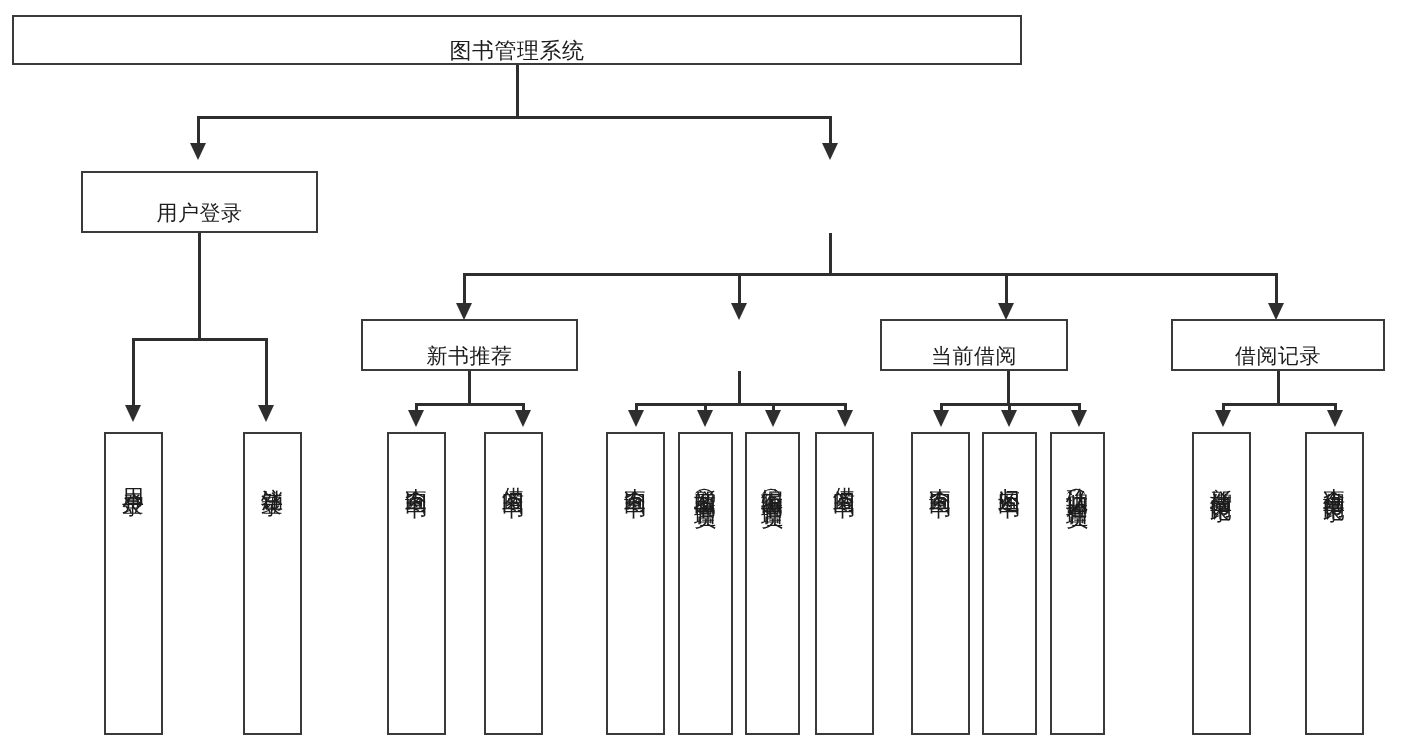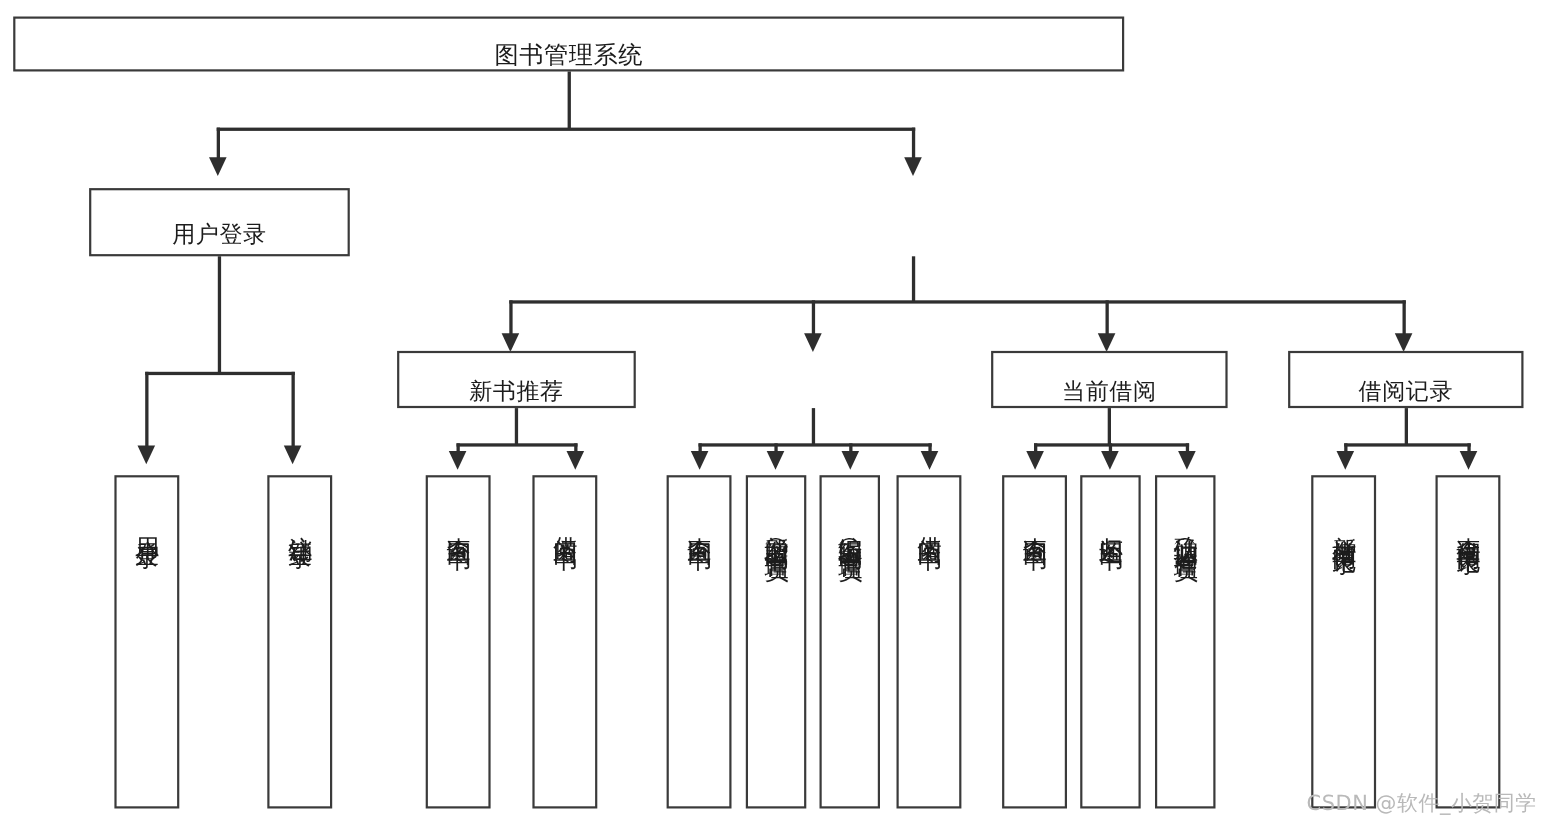--- a/index.html
+++ b/index.html
@@ -118,21 +118,21 @@
   <div class="ln v" style="left:738px;top:273px;width:3px;height:33px;"></div>
   <div class="arrow" style="left:731px;top:303px;"></div>
   <div class="ln v" style="left:1005px;top:273px;width:3px;height:33px;"></div>
   <div class="arrow" style="left:998px;top:303px;"></div>
   <div class="ln v" style="left:1275px;top:273px;width:3px;height:33px;"></div>
   <div class="arrow" style="left:1268px;top:303px;"></div>
 
   <div class="node h" style="left:361px;top:319px;width:217px;height:52px;">
     <span class="label">新书推荐</span>
   </div>
-  <div class="node h" style="left:901px;top:319px;width:215px;height:52px;">
+  <div class="node h" style="left:880px;top:319px;width:188px;height:52px;">
     <span class="label">当前借阅</span>
   </div>
   <div class="node h" style="left:1171px;top:319px;width:214px;height:52px;font-family:Liberation Serif, serif;">
     <span class="label">借阅记录</span>
   </div>
 
   <div class="ln v" style="left:468px;top:371px;width:3px;height:34px;"></div>
   <div class="ln h" style="left:415px;top:403px;width:110px;height:3px;"></div>
   <div class="ln v" style="left:415px;top:403px;width:3px;height:12px;"></div>
   <div class="arrow" style="left:408px;top:410px;"></div>
@@ -203,15 +203,14 @@
     <span class="label">确认归还（管理员）</span>
   </div>
 
   <div class="node v" style="left:1192px;top:432px;width:59px;height:303px;">
     <span class="label">新增借阅记录</span>
   </div>
   <div class="node v" style="left:1305px;top:432px;width:59px;height:303px;">
     <span class="label">查询借阅记录</span>
   </div>
 
-  <div id="watermark">CSDN @软件_小贺同学</div>
 
 </div>
 
 </body></html>

